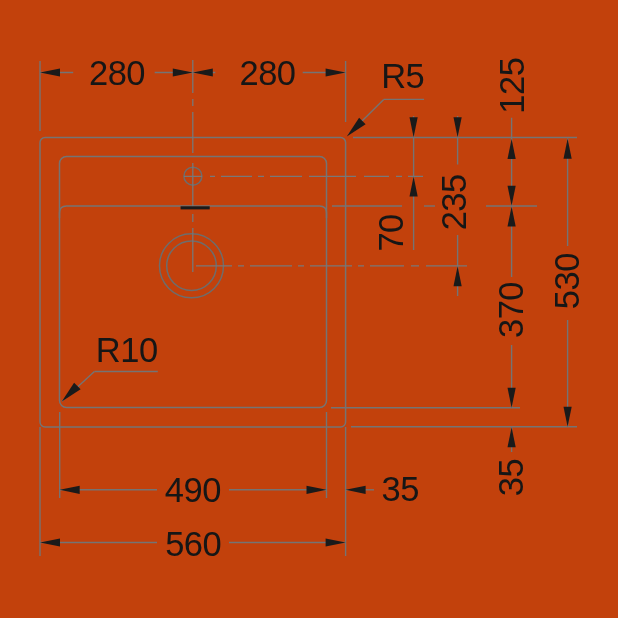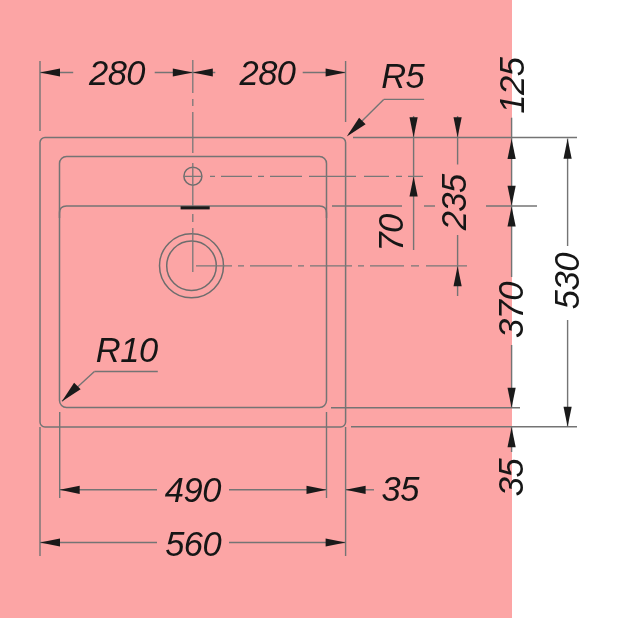--- a/index.html
+++ b/index.html
@@ -1,16 +1,16 @@
 <!DOCTYPE html>
 <html><head>
 <meta charset="utf-8">
 <style>
   html,body{margin:0;padding:0;background:#fff;}
-  .wrap{width:512px;height:618px;position:relative;background:#fca5a5;font-style:italic;}
+  .wrap{width:618px;height:618px;position:relative;background:#c2410c;}
   svg{display:block;filter:blur(0.45px);}
   text{font-family:"Liberation Sans",sans-serif;fill:#161616;}
 </style>
 </head>
 <body>
 <div class="wrap">
 <svg width="618" height="618" viewBox="0 0 618 618">
   <g stroke="#747474" stroke-width="1.5" fill="none">
 
     <rect x="40" y="137.5" width="305.6" height="289.5" rx="5"></rect>

